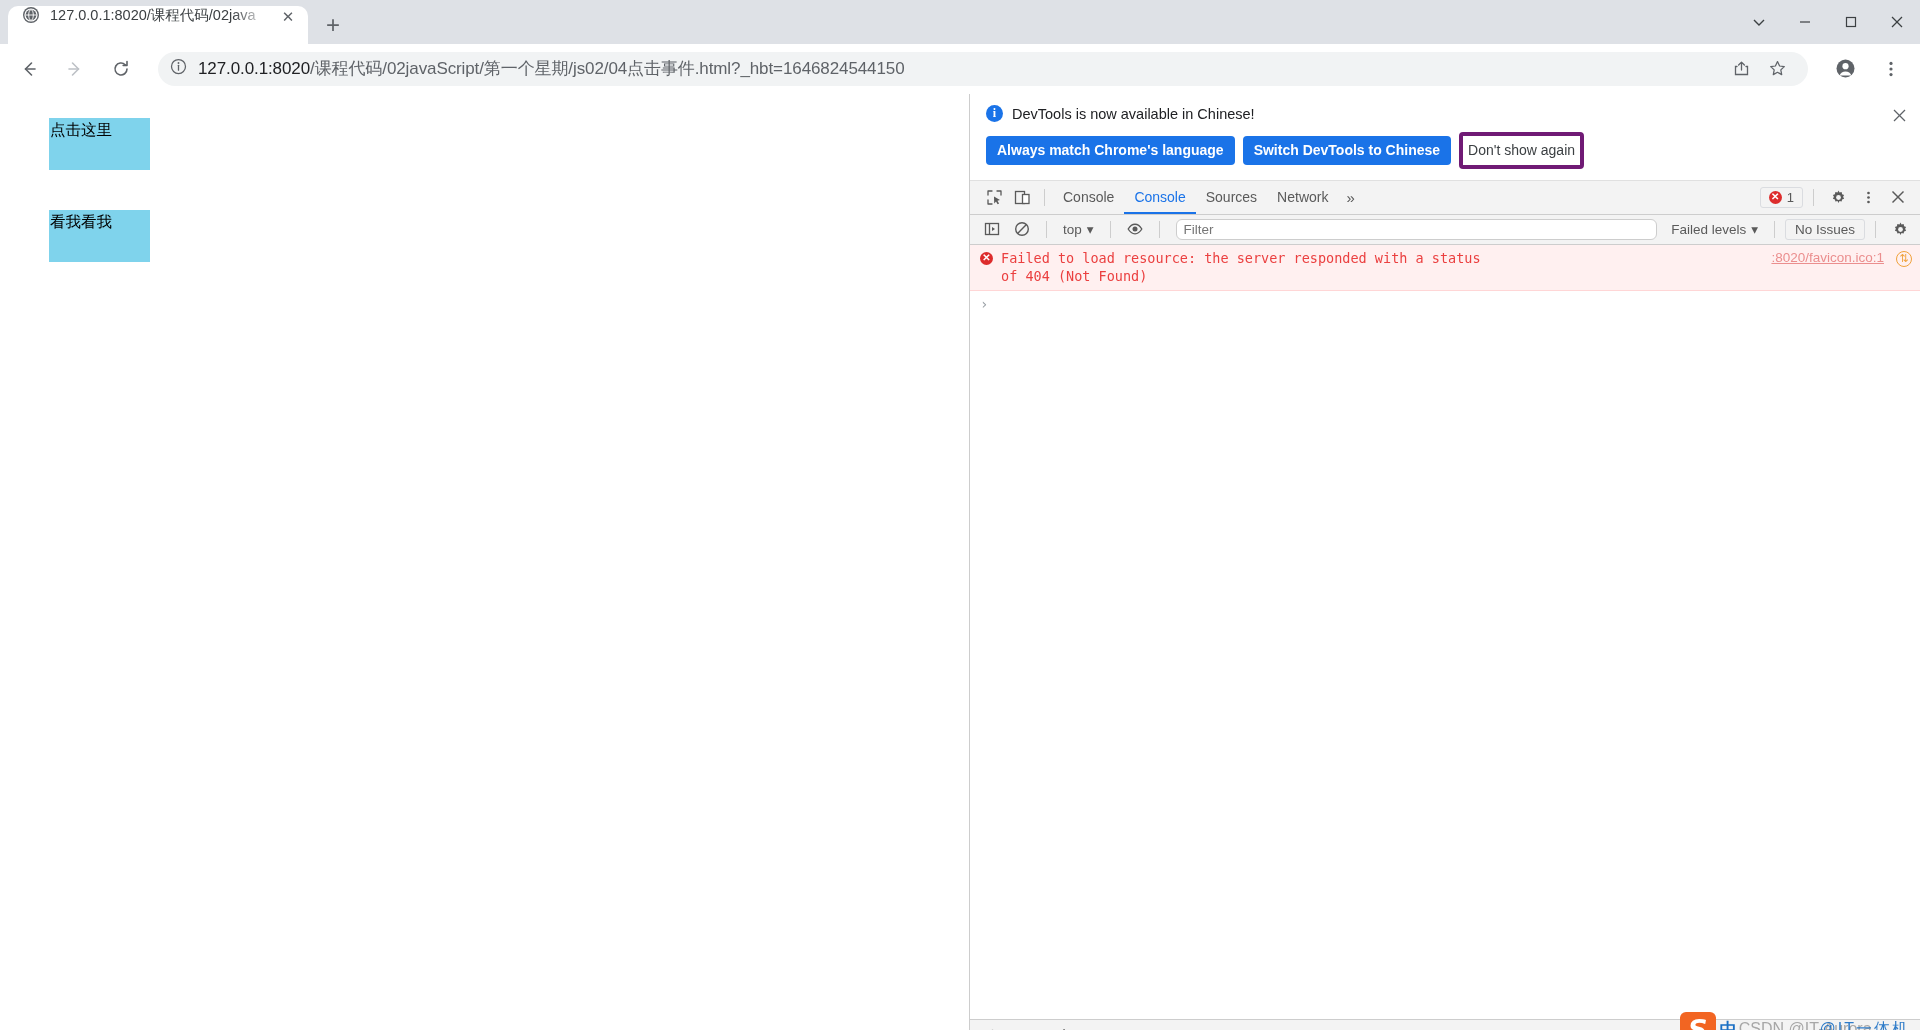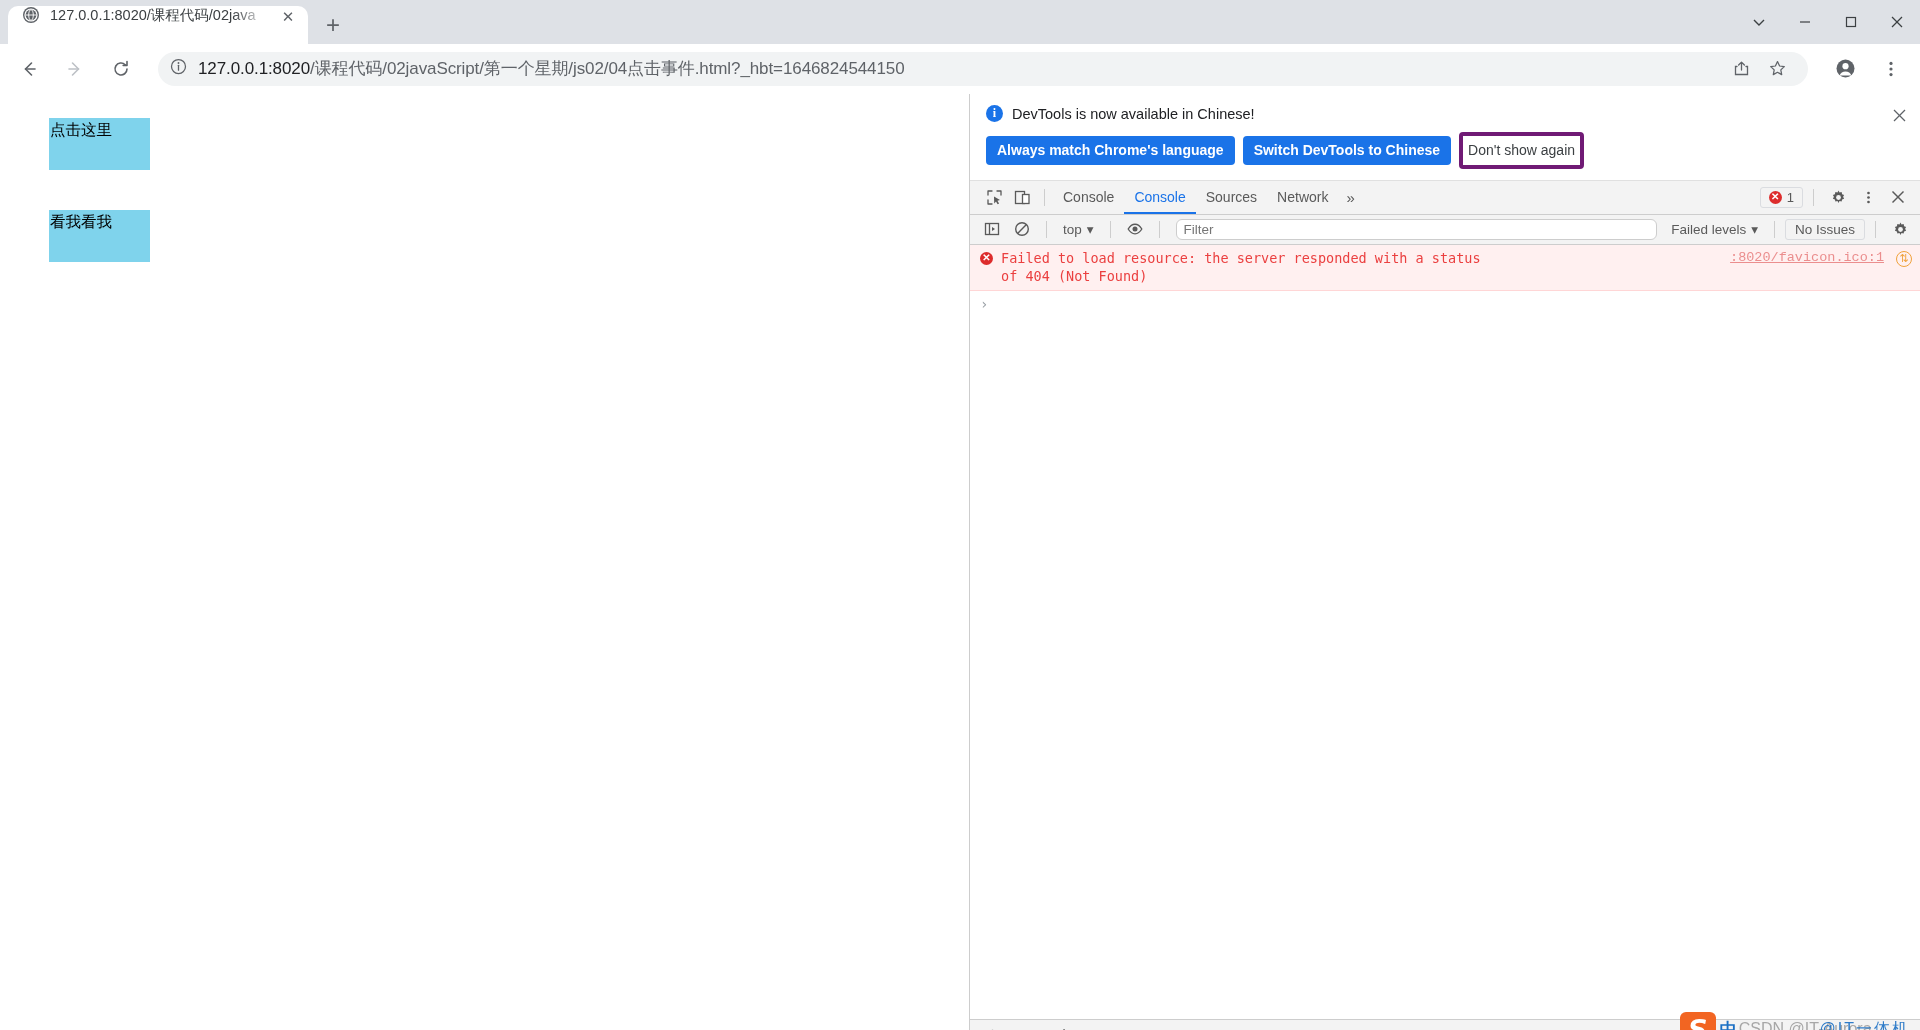--- a/index.html
+++ b/index.html
@@ -183,21 +183,21 @@
     background: #dd2c2c; color: #fff; font-size: 10px; margin-top: 2px;
     display: flex; align-items: center; justify-content: center;
     font-weight: bold; line-height: 1;
   }
   .err-msg {
     font-family: "DejaVu Sans Mono", "Liberation Mono", monospace;
     font-size: 13.5px; color: #eb4040; line-height: 1.32;
     flex: 1 1 auto; max-width: 480px;
   }
   .err-link {
-    font-family: Liberation Mono, monospace;
+    font-family: Liberation Sans, sans-serif;
     font-size: 13.5px; color: #eb8e8e; text-decoration: underline;
     white-space: nowrap; margin-left: auto; padding-right: 4px;
   }
   .net-icon {
     width: 16px; height: 16px; flex: 0 0 16px; border-radius: 50%;
     border: 1.6px solid #f0a23c; color: #f0a23c; font-size: 11px;
     display: flex; align-items: center; justify-content: center; margin-top: 1px;
   }
   .console-prompt {
     display: flex; align-items: center; gap: 7px; padding: 5px 10px;

